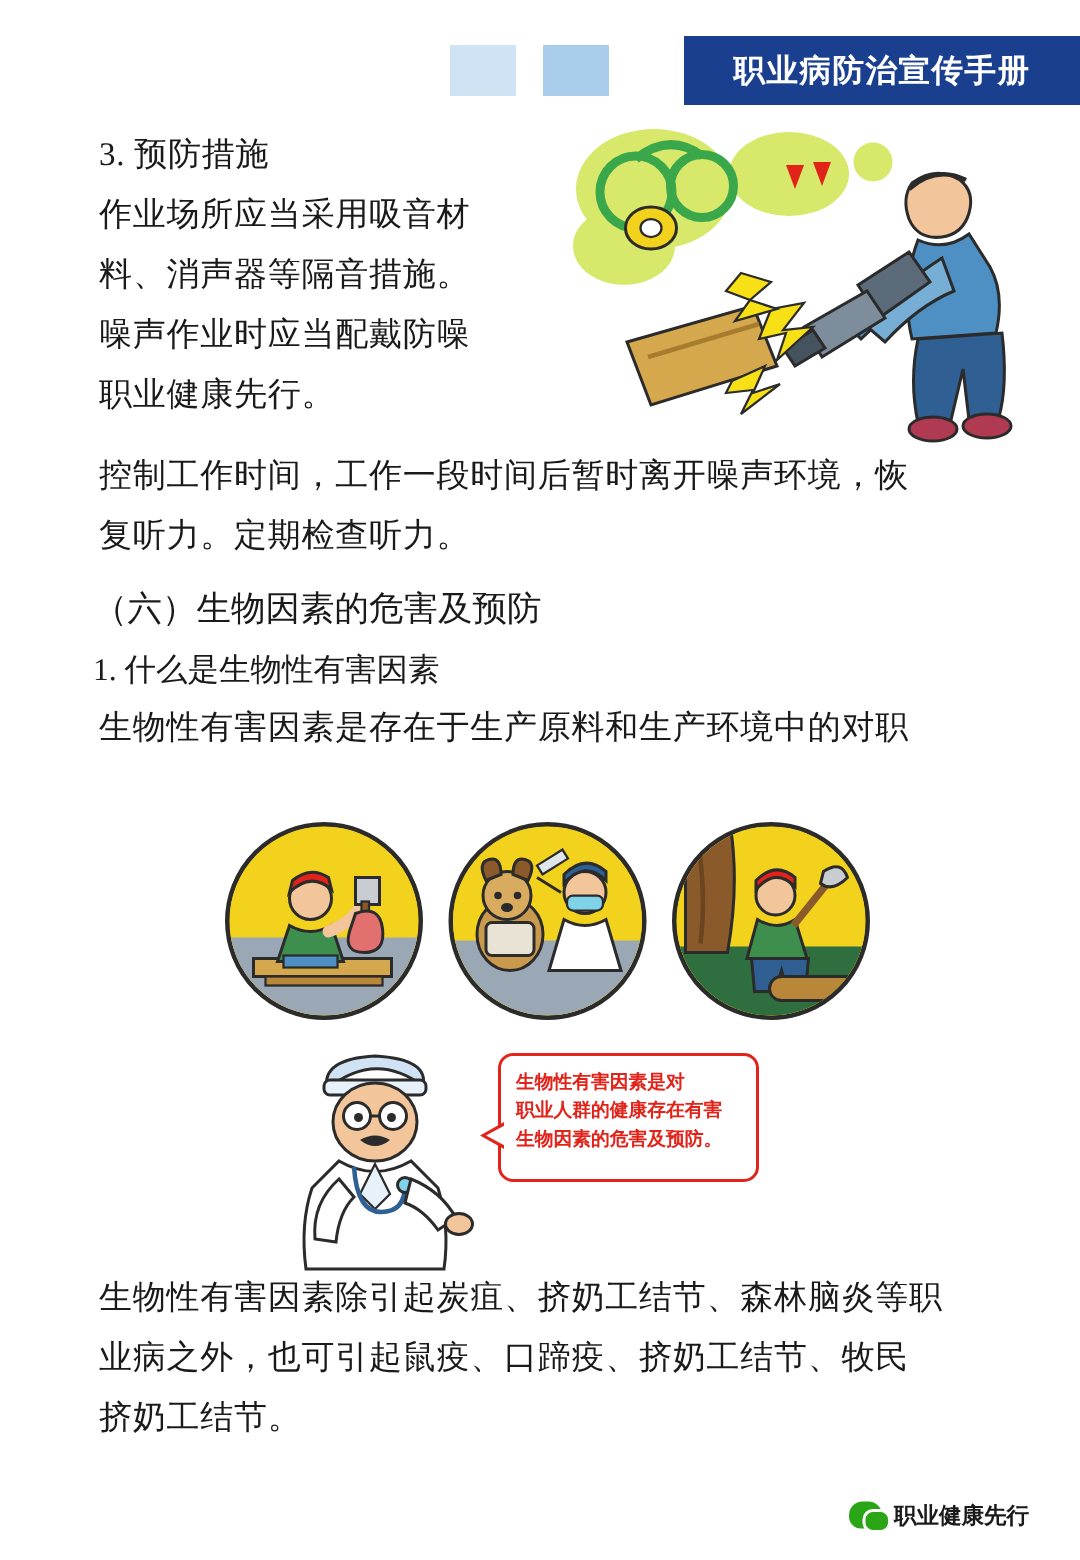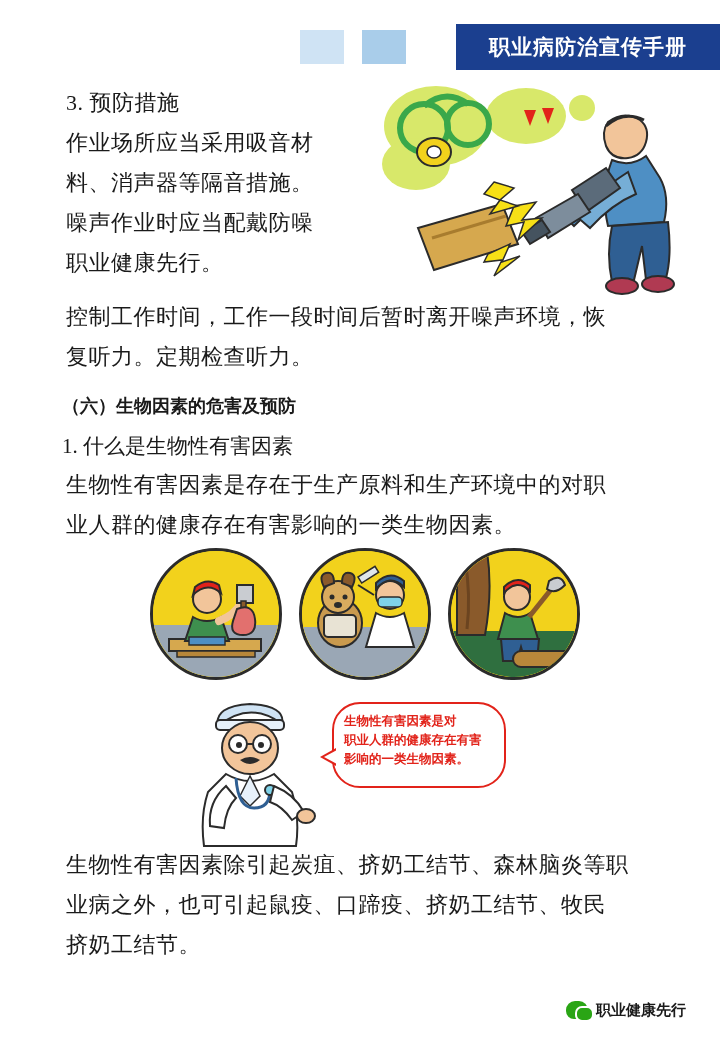--- a/index.html
+++ b/index.html
@@ -62,22 +62,22 @@
     width: 600px;
   }
   p.t {
     margin: 0 0 2px 4px;
     font-size: 22px;
     line-height: 38px;
     letter-spacing: 0.5px;
   }
   .narrow { width: 300px; }
   .h-sec {
-    font-weight: bold;
-    font-size: 18px;
+    font-weight: normal;
+    font-size: 23px;
     line-height: 40px;
     margin: 10px 0 2px 0;
   }
   .sub {
     font-size: 21px;
     line-height: 36px;
     margin: 2px 0 2px 0;
   }
   .spacer-sm { height: 14px; }
 
@@ -118,21 +118,21 @@
     width: 340px;
     height: 160px;
   }
   .bubble {
     position: absolute;
     left: 136px;
     top: 12px;
     width: 174px;
     height: 86px;
     border: 2px solid #e2231a;
-    border-radius: 28px;
+    border-radius: 10px;
     background: #ffffff;
     color: #e2231a;
     font-family: "Liberation Sans", "DejaVu Sans", sans-serif;
     font-weight: bold;
     font-size: 12.5px;
     line-height: 19px;
     padding: 8px 10px;
     box-sizing: border-box;
     text-align: left;
   }
@@ -256,21 +256,20 @@
     <p class="t narrow">职业健康先行。</p>
 
     <div class="spacer-sm"></div>
 
     <p class="t">控制工作时间，工作一段时间后暂时离开噪声环境，恢</p>
     <p class="t">复听力。定期检查听力。</p>
 
     <p class="h-sec">（六）生物因素的危害及预防</p>
     <p class="sub">1. 什么是生物性有害因素</p>
     <p class="t">生物性有害因素是存在于生产原料和生产环境中的对职</p>
-    <p class="t">业人群的健康存在有害影响的一类生物因素。</p>
   </div>
 
   <div class="circles">
 
     <div class="circ">
       <svg width="126" height="126" viewBox="0 0 126 126">
         <rect x="0" y="0" width="126" height="126" fill="#f2d21c"></rect>
         <rect x="0" y="74" width="126" height="52" fill="#9aa7b5"></rect>
 
         <rect x="16" y="88" width="92" height="12" fill="#d6a84e" stroke="#2b2b2b" stroke-width="2"></rect>
@@ -358,21 +357,21 @@
       <circle cx="74" cy="100" r="5" fill="#7fd2e8" stroke="#2b2b2b" stroke-width="2"></circle>
 
       <path d="M30 96 q-18 16 -16 40 l14 2 q2 -20 12 -30z" fill="#ffffff" stroke="#2b2b2b" stroke-width="2"></path>
       <path d="M78 96 q20 8 30 26 l-12 8 q-10 -14 -22 -18z" fill="#ffffff" stroke="#2b2b2b" stroke-width="2"></path>
       <ellipse cx="110" cy="126" rx="9" ry="7" fill="#f2c59a" stroke="#2b2b2b" stroke-width="2"></ellipse>
     </svg>
 
     <div class="bubble">
       <div>生物性有害因素是对</div>
       <div>职业人群的健康存在有害</div>
-      <div>影响的一类生物因素。</div>
+      <div>生物因素的危害及预防。</div>
     </div>
   </div>
 
   <div class="content" style="top:846px;">
     <p class="t">生物性有害因素除引起炭疽、挤奶工结节、森林脑炎等职</p>
     <p class="t">业病之外，也可引起鼠疫、口蹄疫、挤奶工结节、牧民</p>
     <p class="t">挤奶工结节。</p>
   </div>
 
   <div class="footer">

